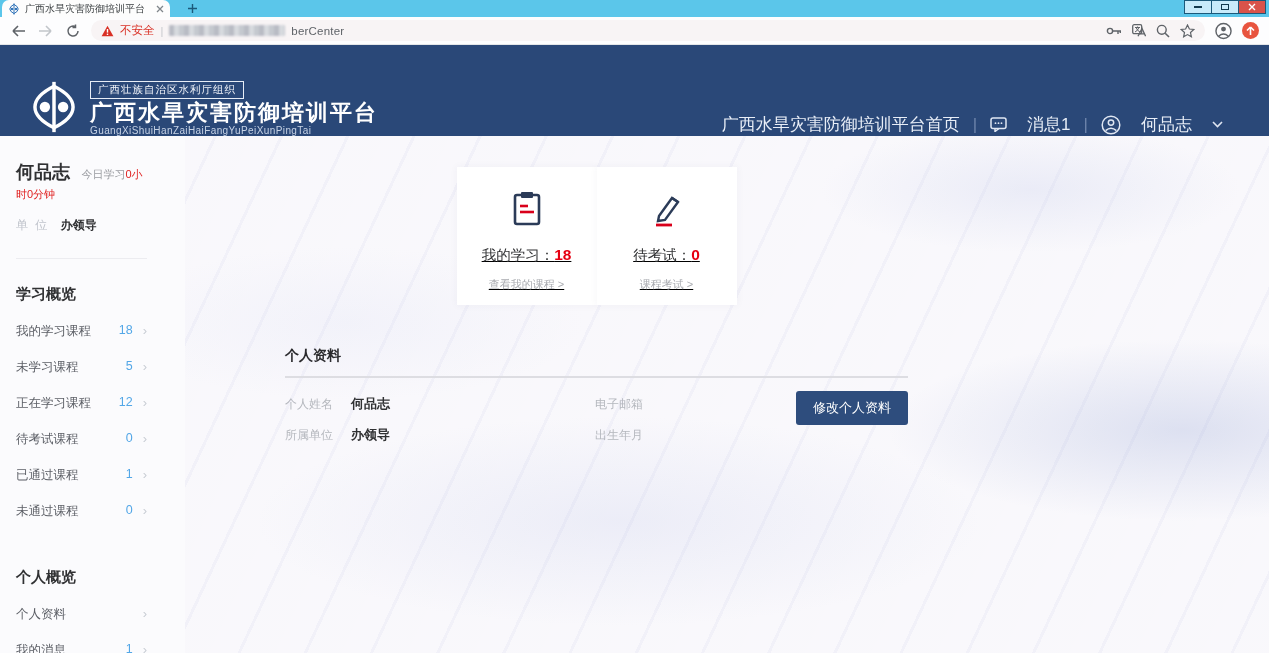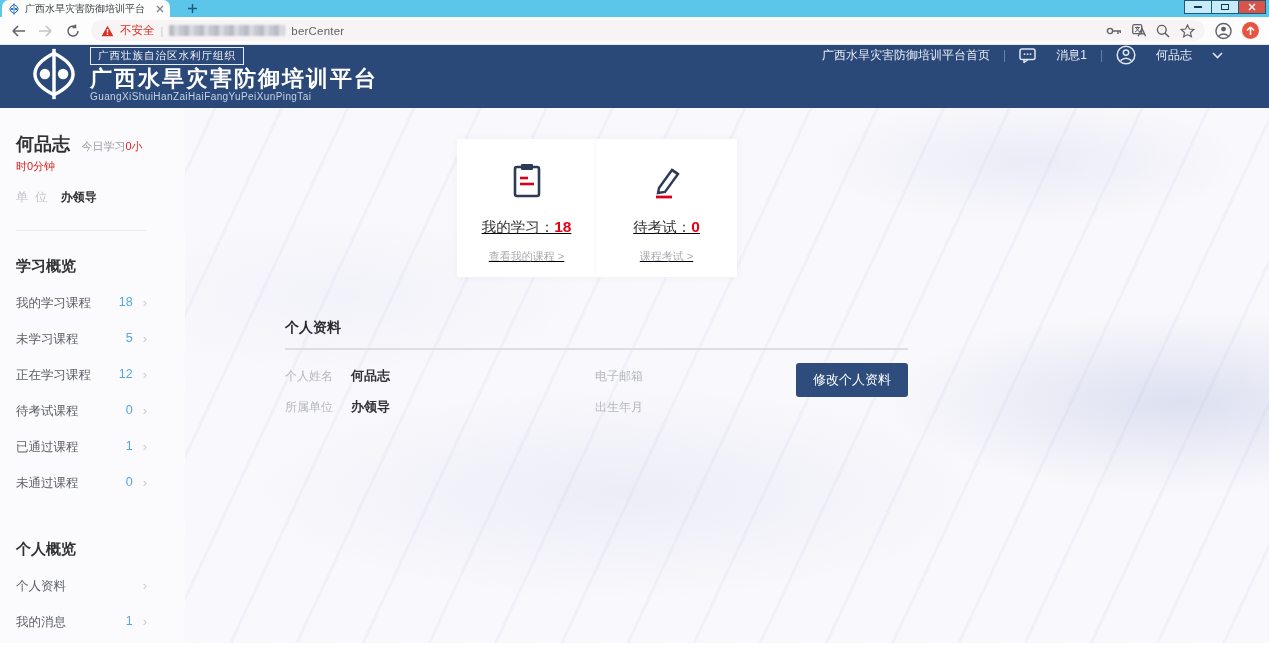--- a/index.html
+++ b/index.html
@@ -29,28 +29,28 @@
   .omni-sep { color:#c7c9cc; font-size:11px; }
   .redacted { width:116px; height:11px; border-radius:1px;
               background:repeating-linear-gradient(90deg,#b9bcc4 0 5px,#d7dade 5px 10px,#c5c9cf 10px 15px);
               filter:blur(1.2px); }
   .url-tail { color:#5f6368; font-size:11.5px; letter-spacing:.2px; }
   .omni-right { margin-left:auto; display:flex; align-items:center; gap:10px; }
   .update-badge { width:17px; height:17px; border-radius:50%; background:#e8543f;
                   display:flex; align-items:center; justify-content:center; }
 
   
-  .site-header { height:63px; background:#2a4878; display:flex; align-items:flex-start;
+  .site-header { height:91px; background:#2a4878; display:flex; align-items:flex-end;
                  padding:0 28px; color:#fff; }
   .brand { display:flex; align-items:center; gap:10px; }
   .badge { display:inline-block; border:1px solid #e7edf6; font-size:10.5px; padding:1px 7px;
            color:#f2f5fa; letter-spacing:1px; }
   .brand-title { font-size:22px; font-weight:bold; letter-spacing:2px; line-height:1.15; margin-top:1px; }
   .brand-pinyin { font-size:10px; color:#c6d2e5; letter-spacing:.4px; }
-  .hdr-nav { margin-left:auto; display:flex; align-items:center; gap:13px; font-size:12px;
+  .hdr-nav { margin-left:auto; display:flex; align-items:center; gap:13px; font-size:17px;
              color:#e8eef7; padding-right:18px; }
   .hdr-nav a { color:#e8eef7; text-decoration:none; cursor:pointer; }
   .hdr-sep { color:#6d84ab; }
   .hdr-item { display:flex; align-items:center; gap:20px; cursor:pointer; }
 
   
   .content-row { display:flex; height:535px; }
   .sidebar { width:185px; background:#fbfbfd; padding:24px 38px 0 16px; flex-shrink:0; }
   .main { flex:1; position:relative; padding:22px 0 0 100px;
           background-color:#f6f5fa;

